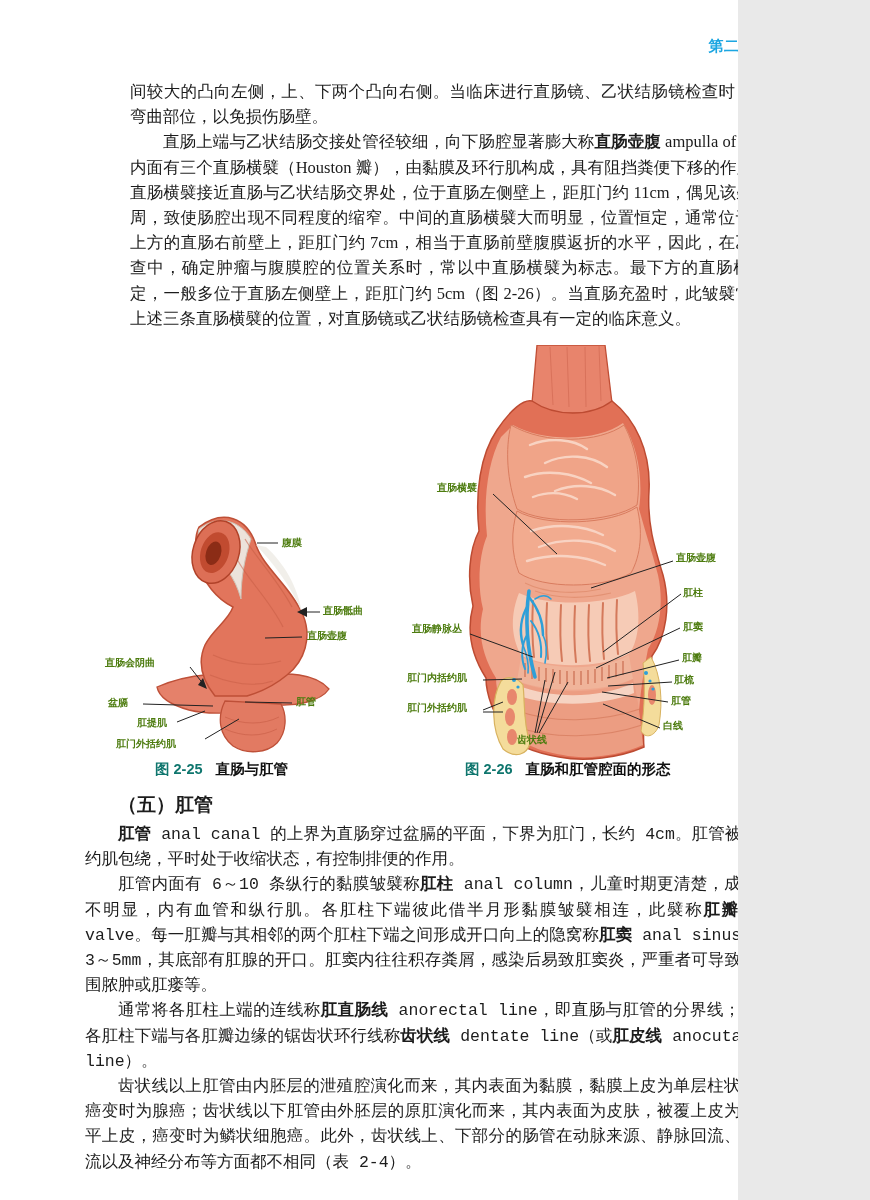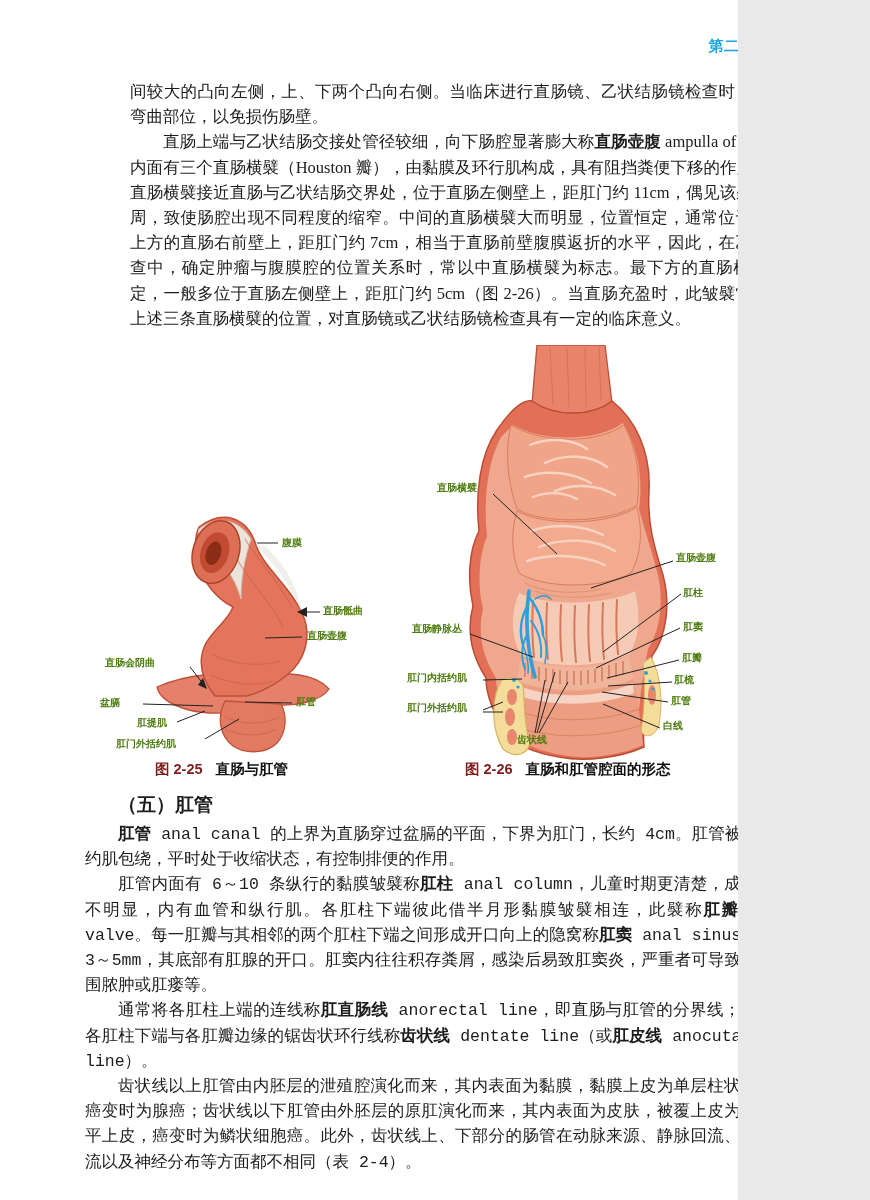--- a/index.html
+++ b/index.html
@@ -11,21 +11,21 @@
   .runhead .gap{display:inline-block;width:14px;}
   .tb{position:absolute;left:85px;width:706px;font-size:16.5px;line-height:25.2px;
       text-align:justify;}
   .tb p{margin:0;text-indent:2em;}
   .tb p.noind{text-indent:0;}
   .bt{font-weight:700;}
   .fig{position:absolute;}
   .fl{position:absolute;font-size:10px;font-weight:700;white-space:nowrap;color:#4d7c0f;}
   .figcap{position:absolute;display:flex;gap:13px;white-space:nowrap;
           font-family:"Liberation Sans","DejaVu Sans",sans-serif;font-size:14.5px;font-weight:700;}
-  .figcap .num{color:#7f1d1d;}
+  .figcap .num{color:#0f766e;}
   .figcap .ttl{color:#111;}
   .heading{position:absolute;left:85px;top:792px;width:706px;font-size:19px;font-weight:600;
            padding-left:33px;box-sizing:border-box;}
   .dotline{position:absolute;left:749px;top:920px;height:229px;width:0;
            border-left:2px dotted #63c8ef;}
   .noteslbl{position:absolute;left:757px;top:1127px;font-family:"Liberation Sans","DejaVu Sans",sans-serif;
             font-size:12px;font-weight:700;letter-spacing:2px;color:#a6daf3;margin-left:16px;}
   .noteshr{position:absolute;left:745px;top:1148px;width:29px;height:0;border-top:2px solid #5ec4ee;}
   .pagenum{position:absolute;left:799px;top:1140px;font-family:"Liberation Sans","DejaVu Sans",sans-serif;
            font-size:24px;font-weight:700;color:#111;}
@@ -83,21 +83,21 @@
       </g>
       <polygon points="202,107 212,102 212,112" fill="#222"></polygon>
       <polygon points="112,184 103,180 108,173" fill="#222"></polygon>
     </svg>
   </div>
 
   <div class="fl" style="left:282px;top:536px;">腹膜</div>
   <div class="fl" style="left:323px;top:604px;">直肠骶曲</div>
   <div class="fl" style="left:307px;top:629px;">直肠壶腹</div>
   <div class="fl" style="left:105px;top:656px;">直肠会阴曲</div>
-  <div class="fl" style="left:100px;top:696px;">盆膈</div>
+  <div class="fl" style="left:108px;top:696px;">盆膈</div>
   <div class="fl" style="left:296px;top:695px;">肛管</div>
   <div class="fl" style="left:137px;top:716px;">肛提肌</div>
   <div class="fl" style="left:116px;top:737px;">肛门外括约肌</div>
   <div class="figcap" style="left:155px;top:760px;">
     <span class="num">图 2-25</span>
     <span class="ttl">直肠与肛管</span>
   </div>
 
   <div class="fig" style="left:415px;top:345px;width:375px;height:415px;">
     <svg width="375" height="415" viewBox="0 0 375 415">

